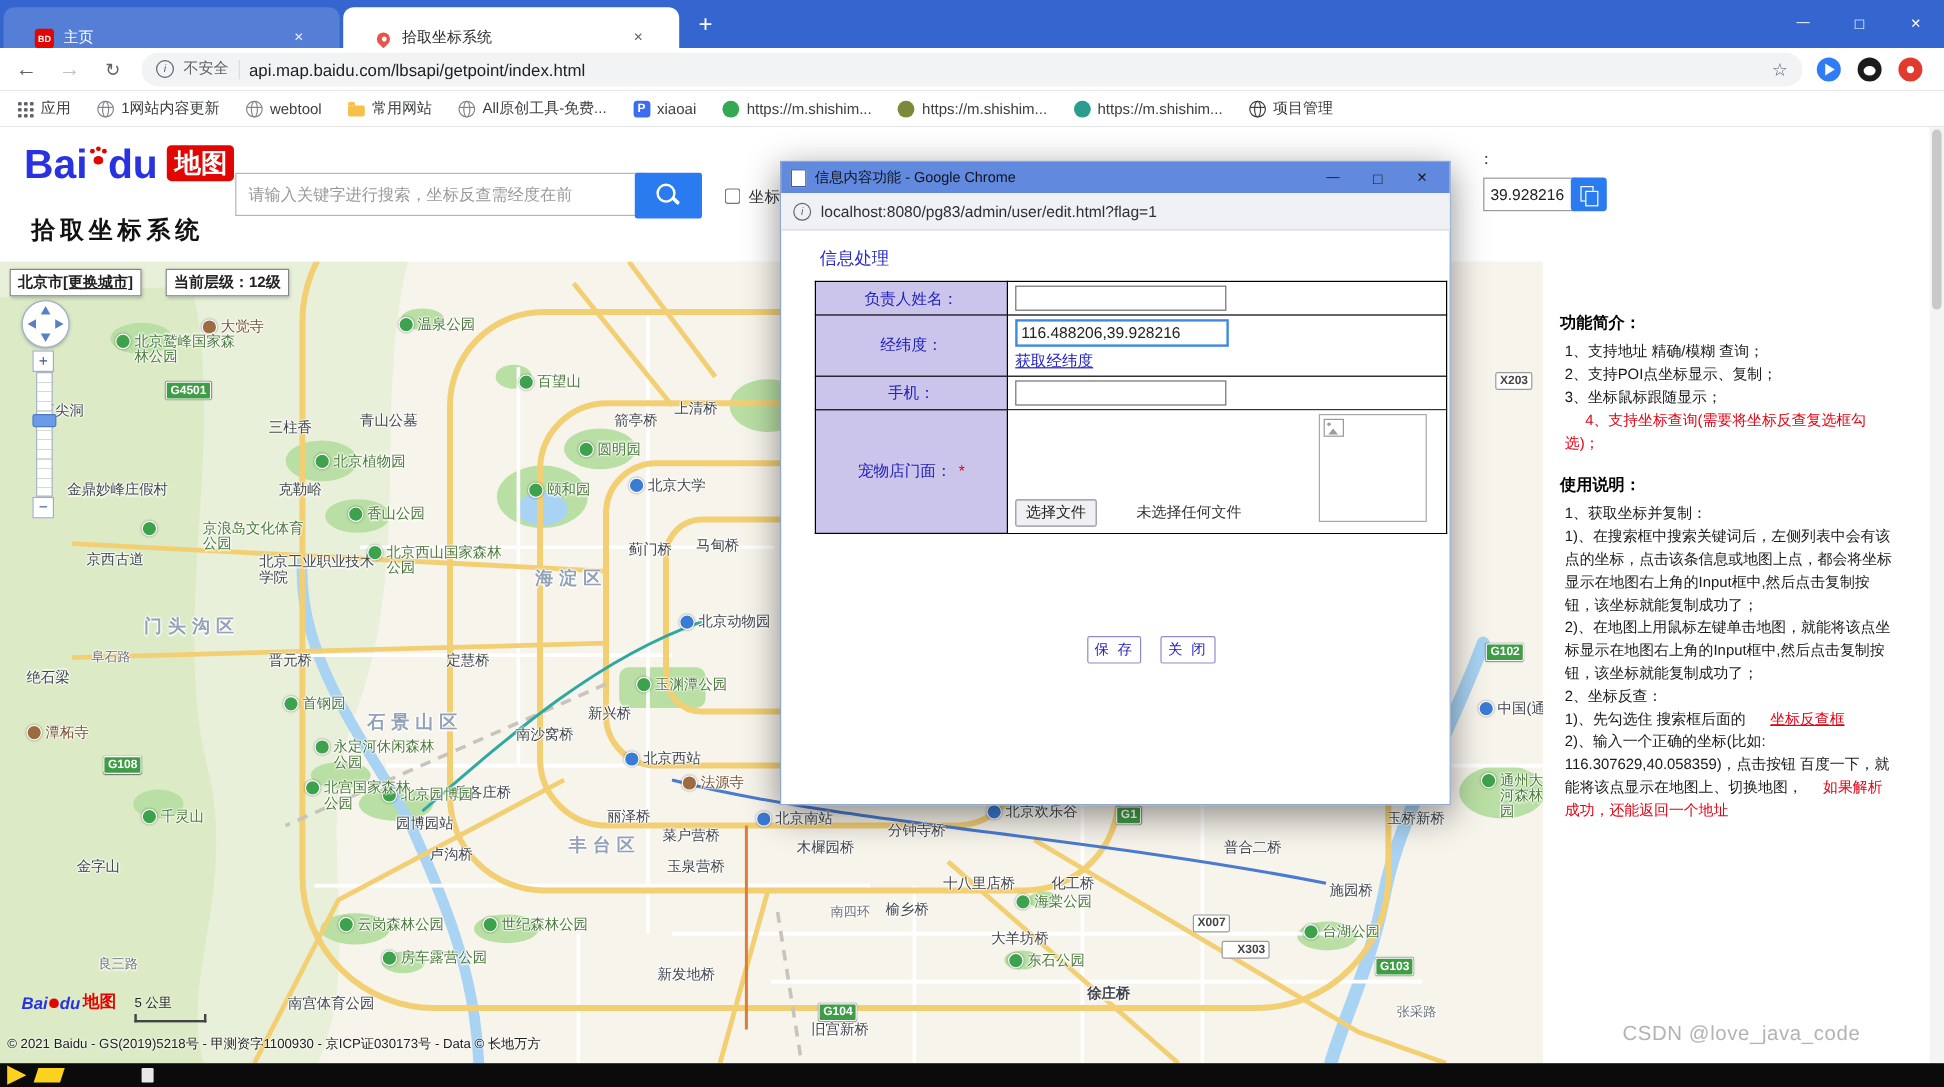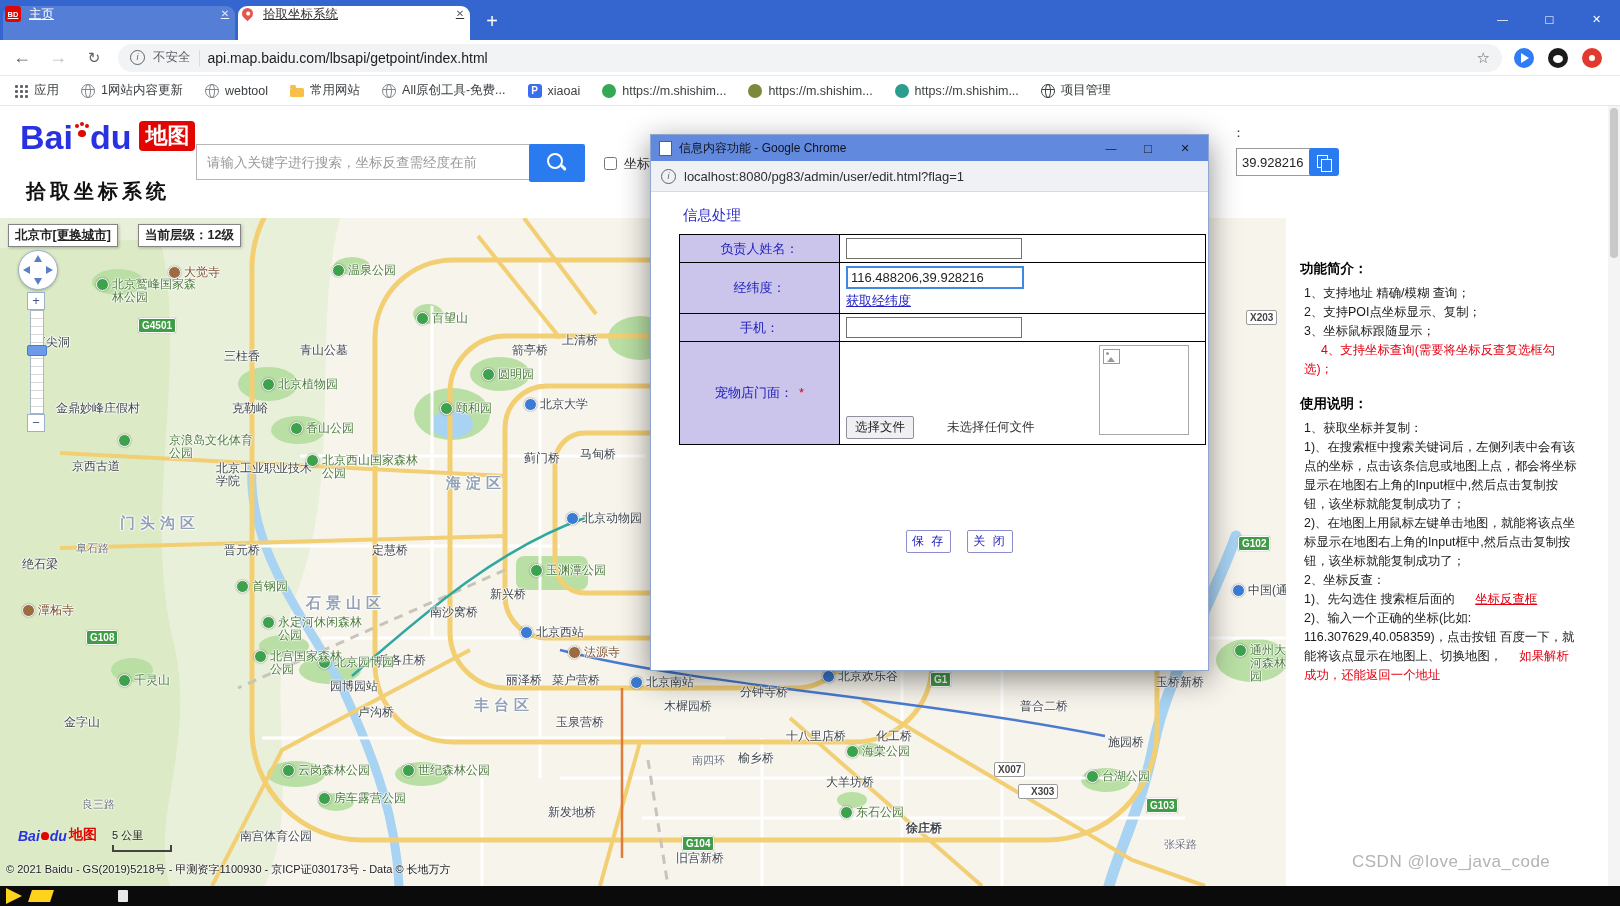--- a/index.html
+++ b/index.html
@@ -1,21 +1,21 @@
 <!DOCTYPE html>
 <html><head>
 <meta charset="utf-8">
 <style>
   html,body{margin:0;padding:0;}
   body{font-family:"Liberation Sans","DejaVu Sans",sans-serif;background:#fff;}
   .window{position:relative;width:1620px;height:906px;overflow:hidden;background:#fff;cursor:default;}
 
   
   .tabstrip{position:absolute;left:0;top:0;width:100%;height:40px;background:#3566cf;display:flex;align-items:flex-end;}
-  .tab{height:34px;width:228px;display:flex;align-items:flex-start;gap:8px;padding:0 2px;border-radius:9px 9px 0 0;margin-left:3px;font-size:12.5px;text-decoration:underline;}
+  .tab{height:34px;width:228px;display:flex;align-items:flex-end;gap:8px;padding:0 26px;border-radius:9px 9px 0 0;margin-left:3px;font-size:12.5px;}
   .tab.inactive{background:rgba(255,255,255,.16);color:#fff;}
   .tab.active{background:#fff;color:#2d2d2d;}
   .tab .ttl{flex:1;overflow:hidden;white-space:nowrap;text-overflow:ellipsis;}
   .tabclose{width:16px;height:16px;border-radius:50%;text-align:center;line-height:15px;font-size:10px;}
   .tab.inactive .tabclose{color:#e8edf8;}
   .tab.active .tabclose{color:#5f6368;}
   .tabclose::before{content:'\2715';}
   .tabfav{width:16px;height:16px;background:#e10601;border-radius:3px;color:#fff;font-size:7.5px;font-weight:bold;display:flex;align-items:center;justify-content:center;flex:0 0 auto;}
   .pinfav{width:11px;height:11px;background:#e8554d;border-radius:50% 50% 50% 0;transform:rotate(-45deg);margin:2px;flex:0 0 auto;position:relative;}
   .pinfav::after{content:'';position:absolute;left:3.5px;top:3.5px;width:4px;height:4px;background:#fff;border-radius:50%;}
@@ -381,21 +381,21 @@
             <span class="txt">温泉公园</span>
           </span>
           <span class="mlabel temple" style="left: 168px; top: 48px;">
             <i class="mic temple"></i>
             <span class="txt">大觉寺</span>
           </span>
           <span class="mlabel park" style="left: 96px; top: 60px;">
             <i class="mic park"></i>
             <span class="txt" style="width: 86px; white-space: normal;">北京鹫峰国家森林公园</span>
           </span>
-          <span class="mlabel park" style="left: 416px; top: 94px; justify-content: center;">
+          <span class="mlabel park" style="left: 432px; top: 94px; justify-content: center;">
             <i class="mic park"></i>
             <span class="txt">百望山</span>
           </span>
           <span class="mlabel" style="left: 562px; top: 116px;">
             <span class="txt">上清桥</span>
           </span>
           <span class="mlabel" style="left: 512px; top: 126px;">
             <span class="txt">箭亭桥</span>
           </span>
           <span class="mlabel" style="left: 34px; top: 118px;">
@@ -519,21 +519,21 @@
             <i class="mic park"></i>
             <span class="txt">云岗森林公园</span>
           </span>
           <span class="mlabel park" style="left: 402px; top: 546px;">
             <i class="mic park"></i>
             <span class="txt">世纪森林公园</span>
           </span>
           <span class="mlabel" style="left: 506px; top: 456px;">
             <span class="txt">丽泽桥</span>
           </span>
-          <span class="mlabel" style="left: 552px; top: 456px;">
+          <span class="mlabel" style="left: 552px; top: 472px;">
             <span class="txt">菜户营桥</span>
           </span>
           <span class="mlabel poi" style="left: 630px; top: 458px;">
             <i class="mic poi"></i>
             <span class="txt">北京南站</span>
           </span>
           <span class="mlabel" style="left: 740px; top: 468px;">
             <span class="txt">分钟寺桥</span>
           </span>
           <span class="mlabel" style="left: 786px; top: 512px;">
@@ -596,21 +596,21 @@
           </span>
           <span class="mlabel" style="left: 676px; top: 634px;">
             <span class="txt">旧宫新桥</span>
           </span>
           <span class="mlabel" style="left: 906px; top: 604px; font-weight: bold;">
             <span class="txt">徐庄桥</span>
           </span>
           <span class="mlabel road" style="left: 1164px; top: 620px;">
             <span class="txt">张采路</span>
           </span>
-          <span class="mlabel park" style="left: 840px; top: 588px;">
+          <span class="mlabel park" style="left: 840px; top: 576px;">
             <i class="mic park"></i>
             <span class="txt">东石公园</span>
           </span>
           <span class="mlabel park" style="left: 1086px; top: 552px;">
             <i class="mic park"></i>
             <span class="txt">台湖公园</span>
           </span>
           <span class="mlabel" style="left: 1108px; top: 518px;">
             <span class="txt">施园桥</span>
           </span>

